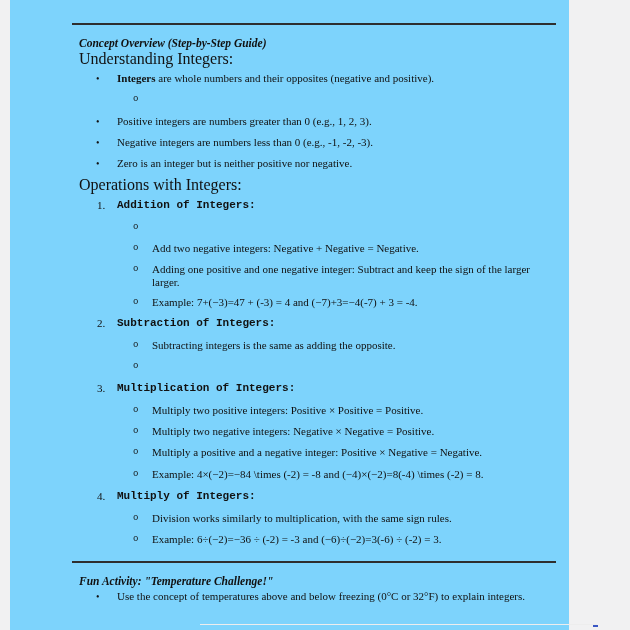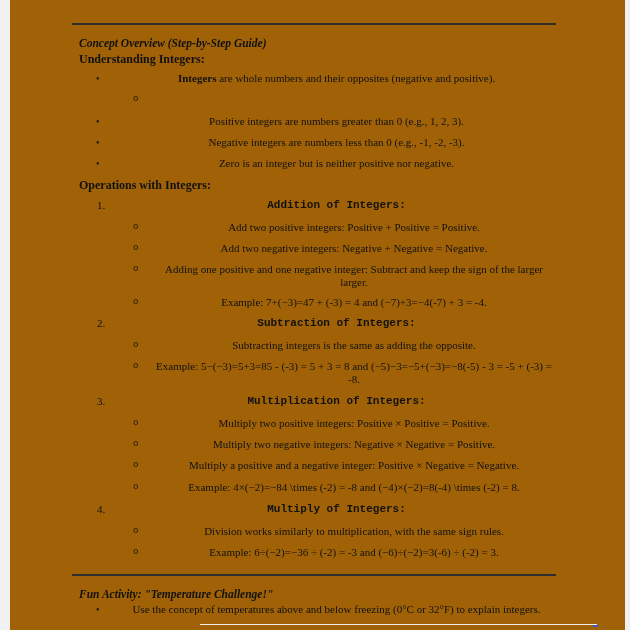--- a/index.html
+++ b/index.html
@@ -3,42 +3,42 @@
 <meta charset="utf-8">
 <style>
   html,body{margin:0;padding:0;}
   body{
     width:630px;height:630px;position:relative;overflow:hidden;
     background:#f1f1f2;
     font-family:"Liberation Serif", serif;
     color:#111111;
   }
   .page{
-    position:absolute;left:10px;top:0;width:615px;height:630px;
-    background:#a16207;
+    position:absolute;left:10px;top:0;width:559px;height:630px;
+    background:#7dd3fc;
   }
   .content{
     position:absolute;left:62px;top:0;width:484px;
   }
   .rule{height:2px;background:#2e2e2e;width:484px;}
   .pad{padding-left:7px;}
   .doc-title{
     margin-top:11px;font-size:11.5px;line-height:14px;
     font-weight:bold;font-style:italic;
   }
-  .h-bold{font-size:12px;line-height:14px;font-weight:bold;}
+  .h-bold{font-size:16px;line-height:14px;font-weight:normal;}
   .row{display:flex;font-size:11px;line-height:13px;}
   .row .mk{flex:0 0 auto;display:inline-block;}
   .l1{padding-left:24px;}
   .l1 .mk{width:21px;font-size:10px;}
   .l2{padding-left:61px;}
   .l2 .mk{width:19px;font-family:"Liberation Mono", monospace;font-size:9px;}
   .numrow{padding-left:25px;}
   .numrow .mk{width:20px;font-size:11px;}
-  .txt{flex:1 1 auto;text-align:center;}
+  .txt{flex:1 1 auto;}
   .bold{font-weight:bold;font-family:Liberation Mono, monospace;}
   .ln{display:block;}
   .fun-title{
     margin-top:11px;font-size:11.5px;line-height:14px;
     font-weight:bold;font-style:italic;padding-left:7px;
   }
   .faint-line{
     position:absolute;left:200px;top:624px;width:397px;height:1px;
     background:#ededed;
   }
@@ -84,21 +84,20 @@
     </div>
 
     <div class="h-bold pad" style="margin-top:8px;">Operations with Integers:</div>
 
     <div class="row numrow" style="margin-top:7px;">
       <span class="mk">1.</span>
       <span class="txt bold">Addition of Integers:</span>
     </div>
     <div class="row l2" style="margin-top:9px;">
       <span class="mk">o</span>
-      <span class="txt">Add two positive integers: Positive + Positive = Positive.</span>
     </div>
     <div class="row l2" style="margin-top:8px;">
       <span class="mk">o</span>
       <span class="txt">Add two negative integers: Negative + Negative = Negative.</span>
     </div>
     <div class="row l2" style="margin-top:8px;">
       <span class="mk">o</span>
       <span class="txt">
           <span class="ln">Adding one positive and one negative integer: Subtract and keep the sign of the larger</span>
           <span class="ln">larger.</span>
@@ -112,24 +111,20 @@
     <div class="row numrow" style="margin-top:8px;">
       <span class="mk">2.</span>
       <span class="txt bold">Subtraction of Integers:</span>
     </div>
     <div class="row l2" style="margin-top:9px;">
       <span class="mk">o</span>
       <span class="txt">Subtracting integers is the same as adding the opposite.</span>
     </div>
     <div class="row l2" style="margin-top:8px;">
       <span class="mk">o</span>
-      <span class="txt">
-          <span class="ln">Example: 5−(−3)=5+3=85 - (-3) = 5 + 3 = 8 and (−5)−3=−5+(−3)=−8(-5) - 3 = -5 + (-3) =</span>
-          <span class="ln">-8.</span>
-        </span>
     </div>
 
     <div class="row numrow" style="margin-top:9px;">
       <span class="mk">3.</span>
       <span class="txt bold">Multiplication of Integers:</span>
     </div>
     <div class="row l2" style="margin-top:9px;">
       <span class="mk">o</span>
       <span class="txt">Multiply two positive integers: Positive × Positive = Positive.</span>
     </div>

